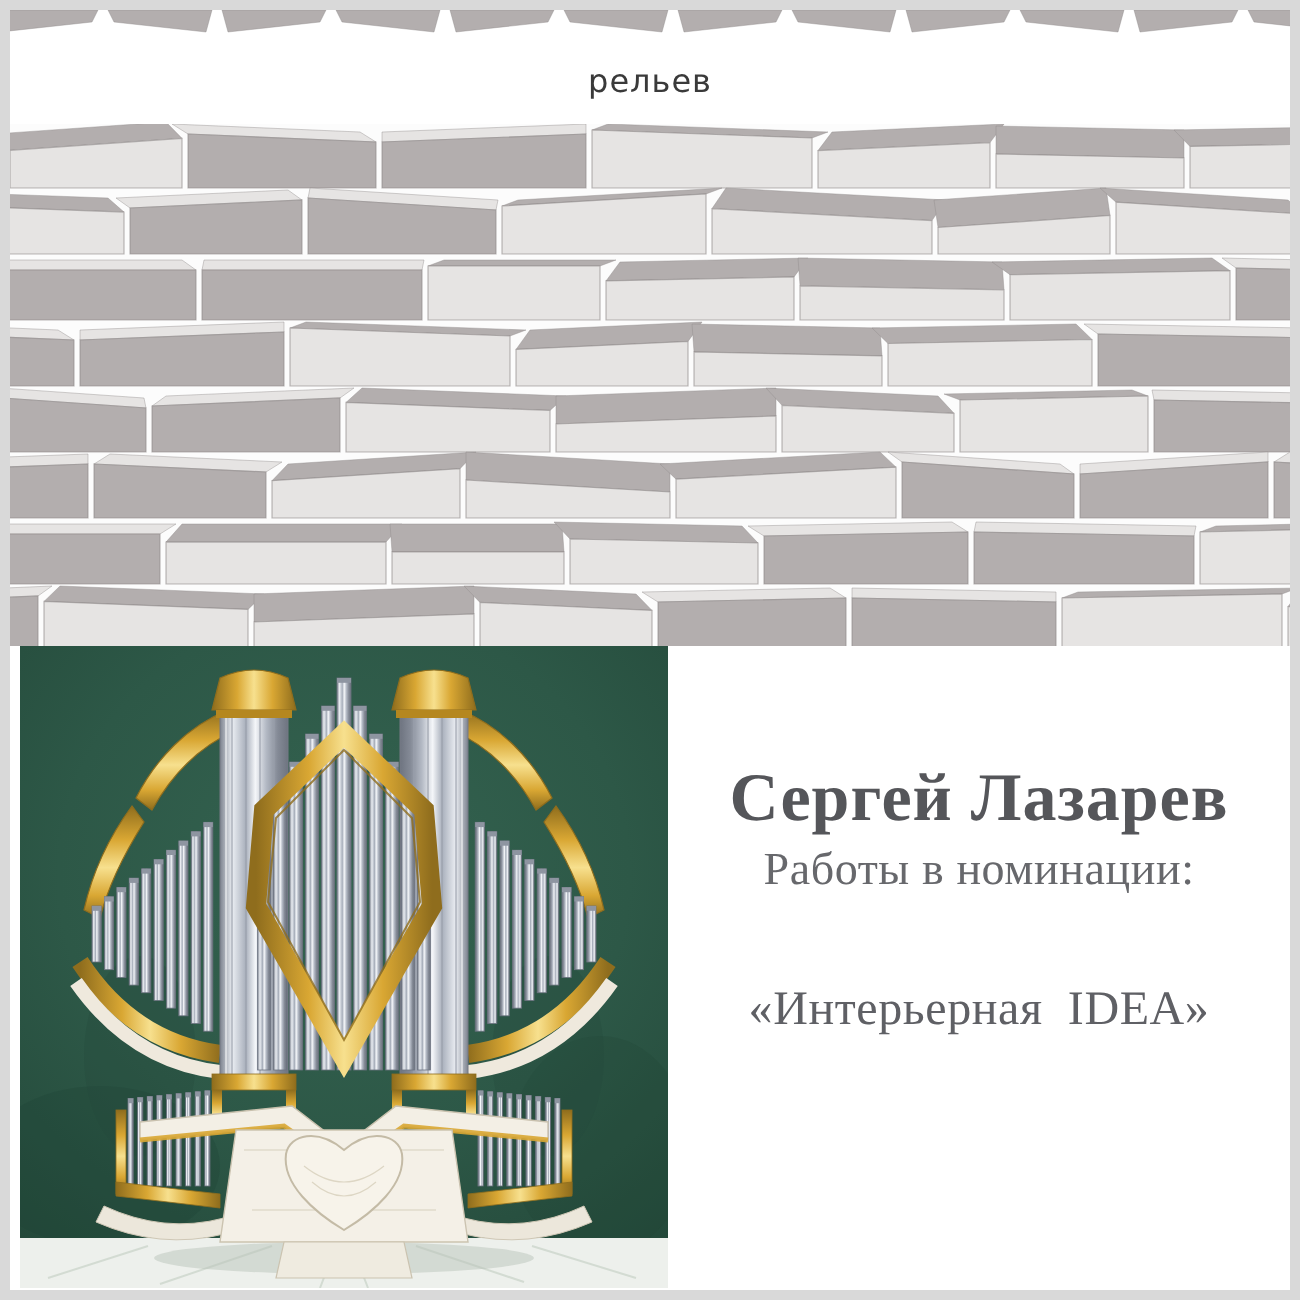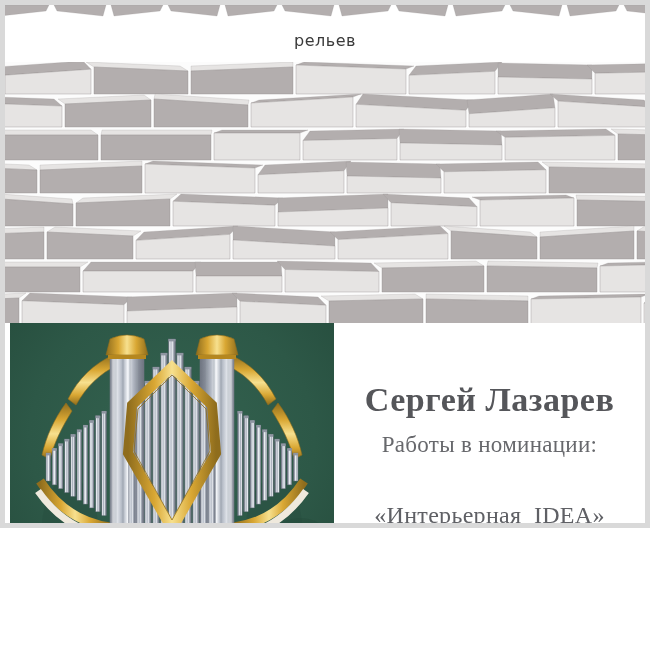--- a/index.html
+++ b/index.html
@@ -1,17 +1,17 @@
 <!DOCTYPE html>
 <html><head>
 <meta charset="utf-8">
 <style>
   html,body{margin:0;padding:0;background:#fff;}
   #frame{
-    width:650px;height:528px;box-sizing:border-box;
+    width:650px;height:650px;box-sizing:border-box;
     border:5px solid #d9d9d9;background:#fff;
     font-family:"Liberation Serif", serif;
     position:relative;overflow:hidden;
   }
   #top-strip{display:block;width:640px;height:13px;background:#fff;}
   #title-band{
     height:44px;display:flex;align-items:center;justify-content:center;
     background:#fff;
   }
   #title-band .label{
@@ -24,21 +24,21 @@
   #organ{display:block;width:324px;height:321px;}
   #text-col{
     flex:1 1 auto;display:flex;flex-direction:column;align-items:center;
     padding-top:58px;text-align:center;
   }
   .artist-name{
     font-size:34px;font-weight:bold;color:#55565a;letter-spacing:0.5px;
     line-height:1.1;
   }
   .subtitle{
-    margin-top:14px;font-size:23px;color:#67686c;letter-spacing:0.3px;
+    margin-top:4px;font-size:23px;color:#67686c;letter-spacing:0.3px;
   }
   .nominations{margin-top:40px;}
   .nomination-line{
     font-size:24px;color:#5f6065;line-height:35px;white-space:pre-wrap;
     letter-spacing:0.3px;
   }
 </style>
 </head>
 <body>
 

